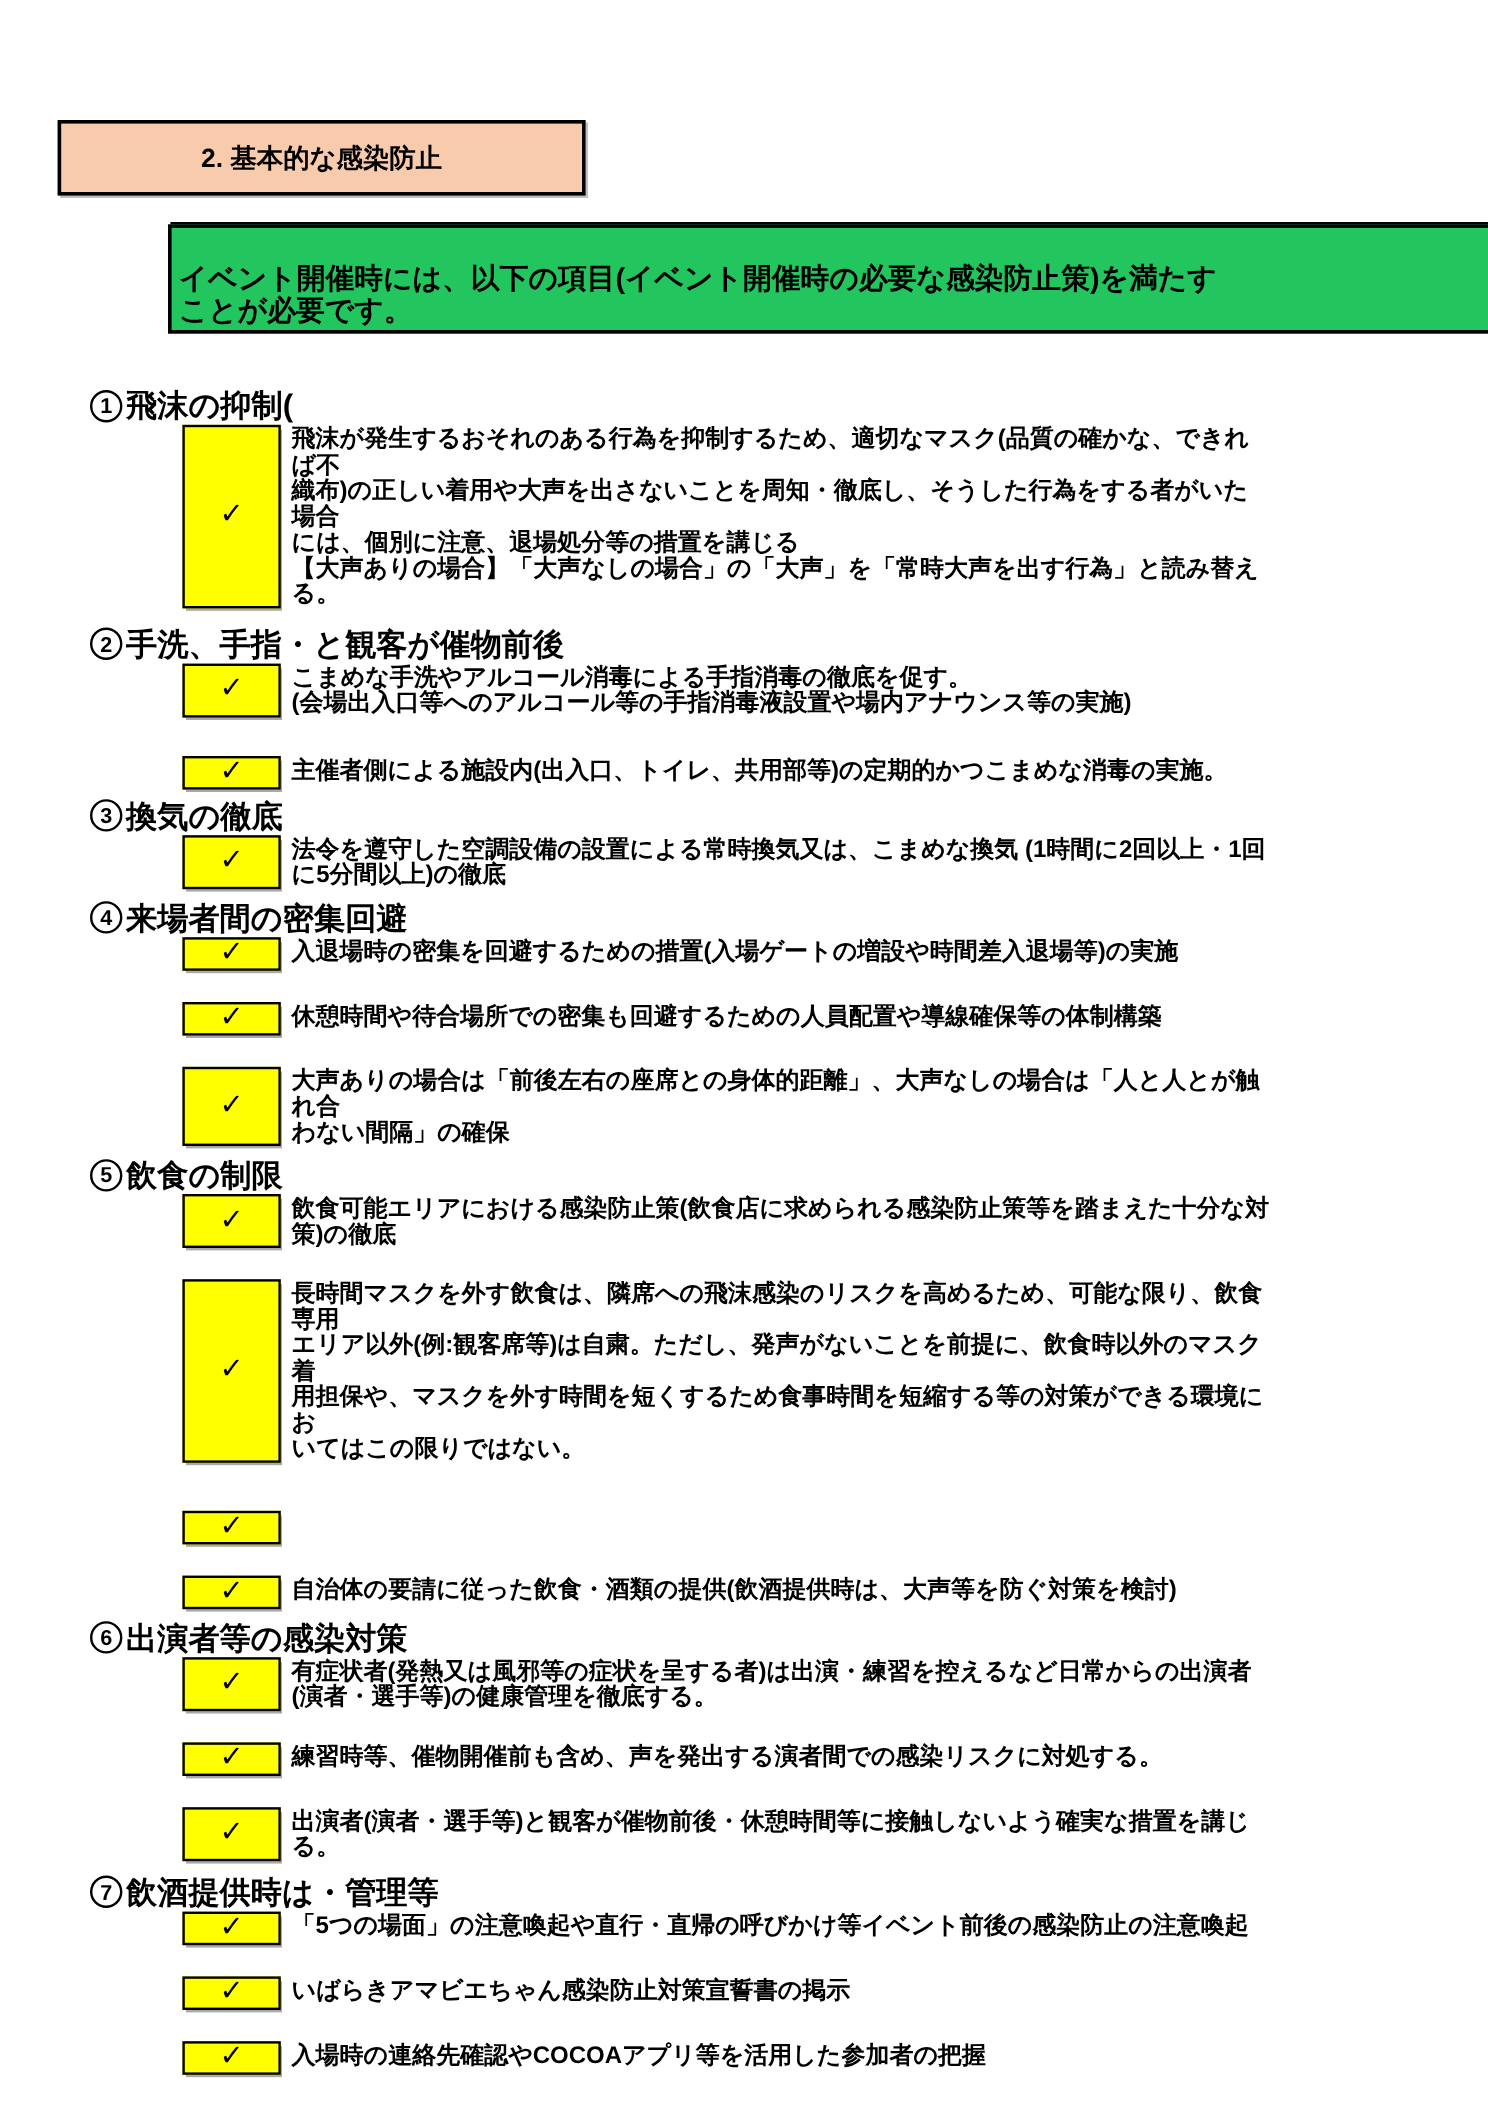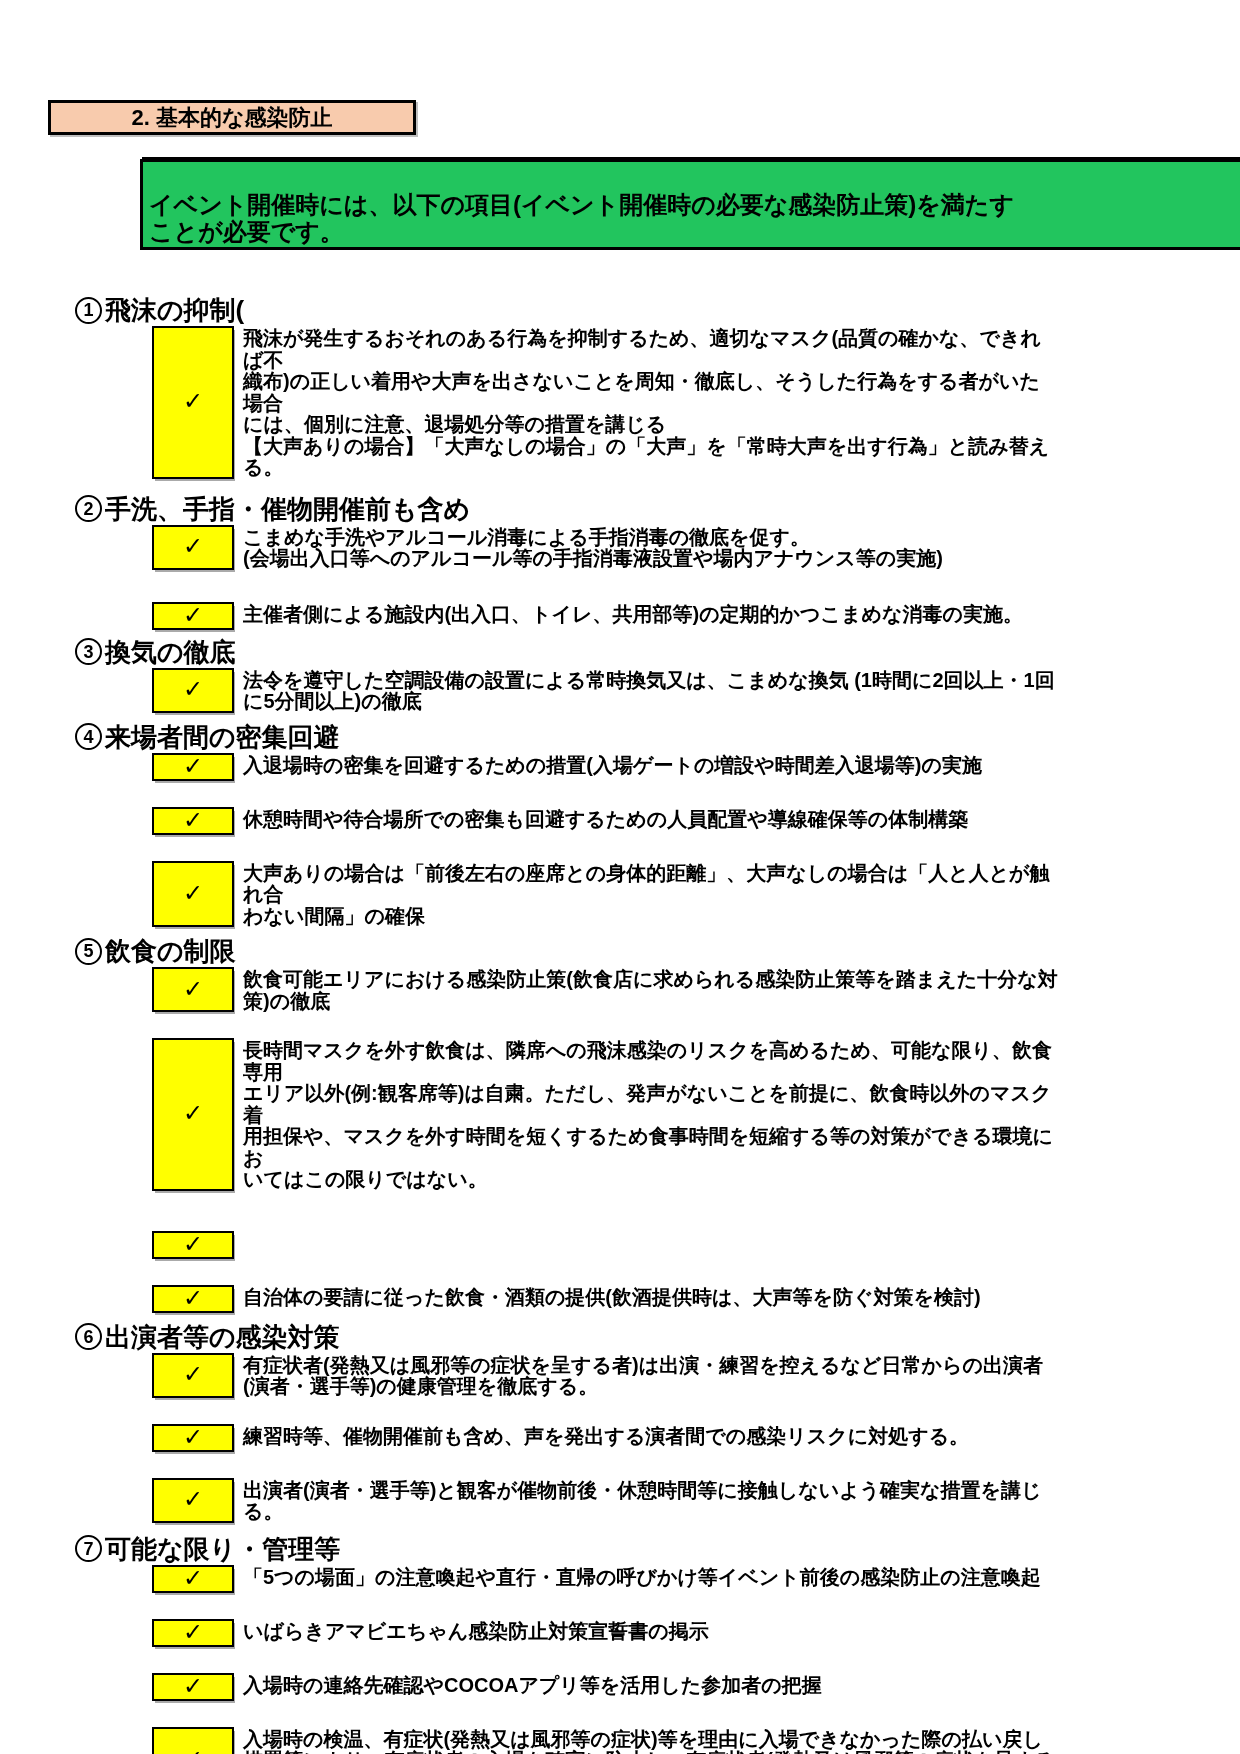--- a/index.html
+++ b/index.html
@@ -8,28 +8,28 @@
     width: 1240px;
     min-height: 1754px;
     background: #ffffff;
     font-family: "Liberation Sans", "DejaVu Sans", sans-serif;
     color: #000;
   }
 
   
   .header-box {
     margin: 100px 0 0 48px;
-    width: 368px;
+    width: 440px;
     border: 3px solid #000;
     background: #F8CBAD;
     text-align: center;
     font-size: 22px;
     font-weight: bold;
     line-height: 27px;
-    padding: 1px 4px;
+    padding: 15px 4px;
     box-shadow: 2px 2px 0 #00000040;
   }
 
   
   .notice-box {
     margin: 24px 0 0 140px;
     width: 1108px;
     border: 3px solid #000;
     background: #22c55e;
     font-size: 24px;
@@ -129,21 +129,21 @@
     <span class="check-glyph">✓</span>
   </div>
   <div class="item-text">飛沫が発生するおそれのある行為を抑制するため、適切なマスク(品質の確かな、できれば不
 織布)の正しい着用や大声を出さないことを周知・徹底し、そうした行為をする者がいた場合
 には、個別に注意、退場処分等の措置を講じる
 【大声ありの場合】「大声なしの場合」の「大声」を「常時大声を出す行為」と読み替える。</div>
 </div>
 
 <div class="section-title mt-s2">
   <span class="num-circle">2</span>
-  <span>手洗、手指・催物開催前も含め</span>
+  <span>手洗、手指・と観客が催物前後</span>
 </div>
 <div class="item first">
   <div class="checkbox">
     <span class="check-glyph">✓</span>
   </div>
   <div class="item-text">こまめな手洗やアルコール消毒による手指消毒の徹底を促す。
 (会場出入口等へのアルコール等の手指消毒液設置や場内アナウンス等の実施)</div>
 </div>
 <div class="item gap-32">
   <div class="checkbox">
@@ -239,21 +239,21 @@
 </div>
 <div class="item">
   <div class="checkbox">
     <span class="check-glyph">✓</span>
   </div>
   <div class="item-text">出演者(演者・選手等)と観客が催物前後・休憩時間等に接触しないよう確実な措置を講じる。</div>
 </div>
 
 <div class="section-title mt-s7">
   <span class="num-circle">7</span>
-  <span>可能な限り・管理等</span>
+  <span>飲酒提供時は・管理等</span>
 </div>
 <div class="item first">
   <div class="checkbox">
     <span class="check-glyph">✓</span>
   </div>
   <div class="item-text">「5つの場面」の注意喚起や直行・直帰の呼びかけ等イベント前後の感染防止の注意喚起</div>
 </div>
 <div class="item">
   <div class="checkbox">
     <span class="check-glyph">✓</span>

